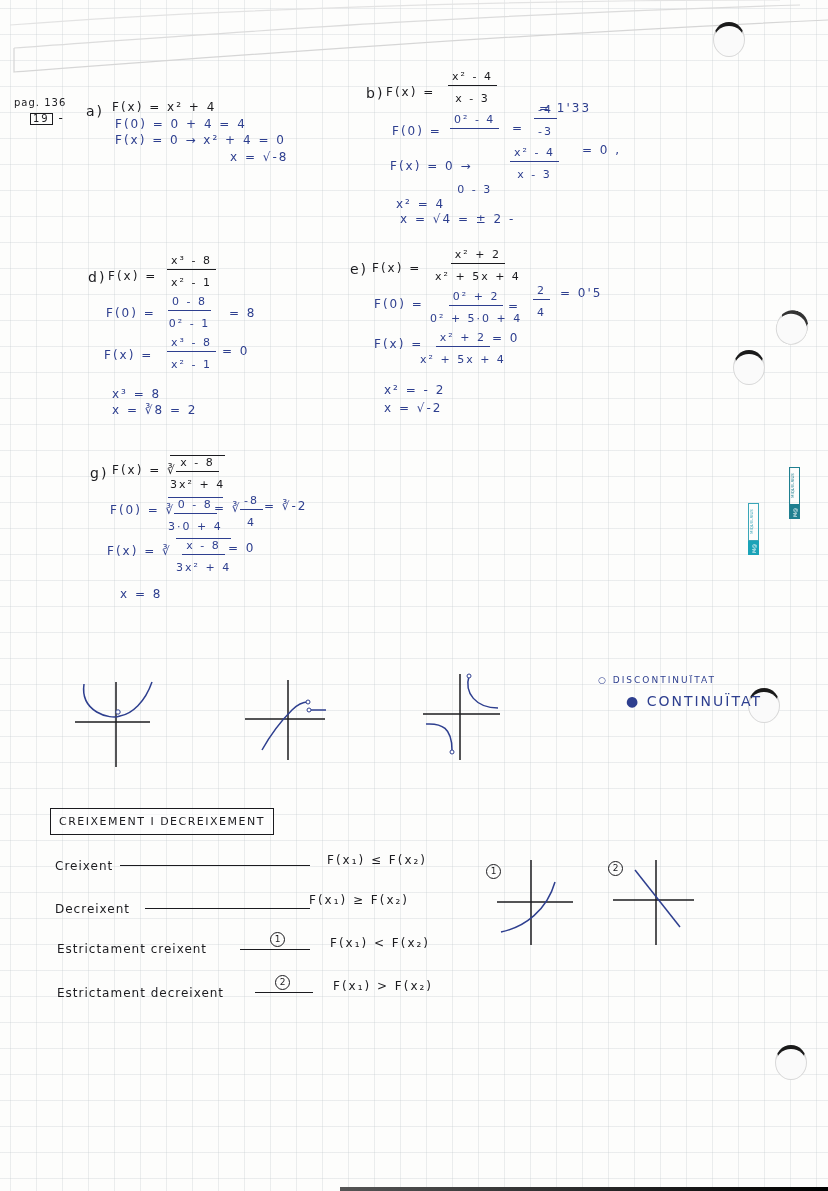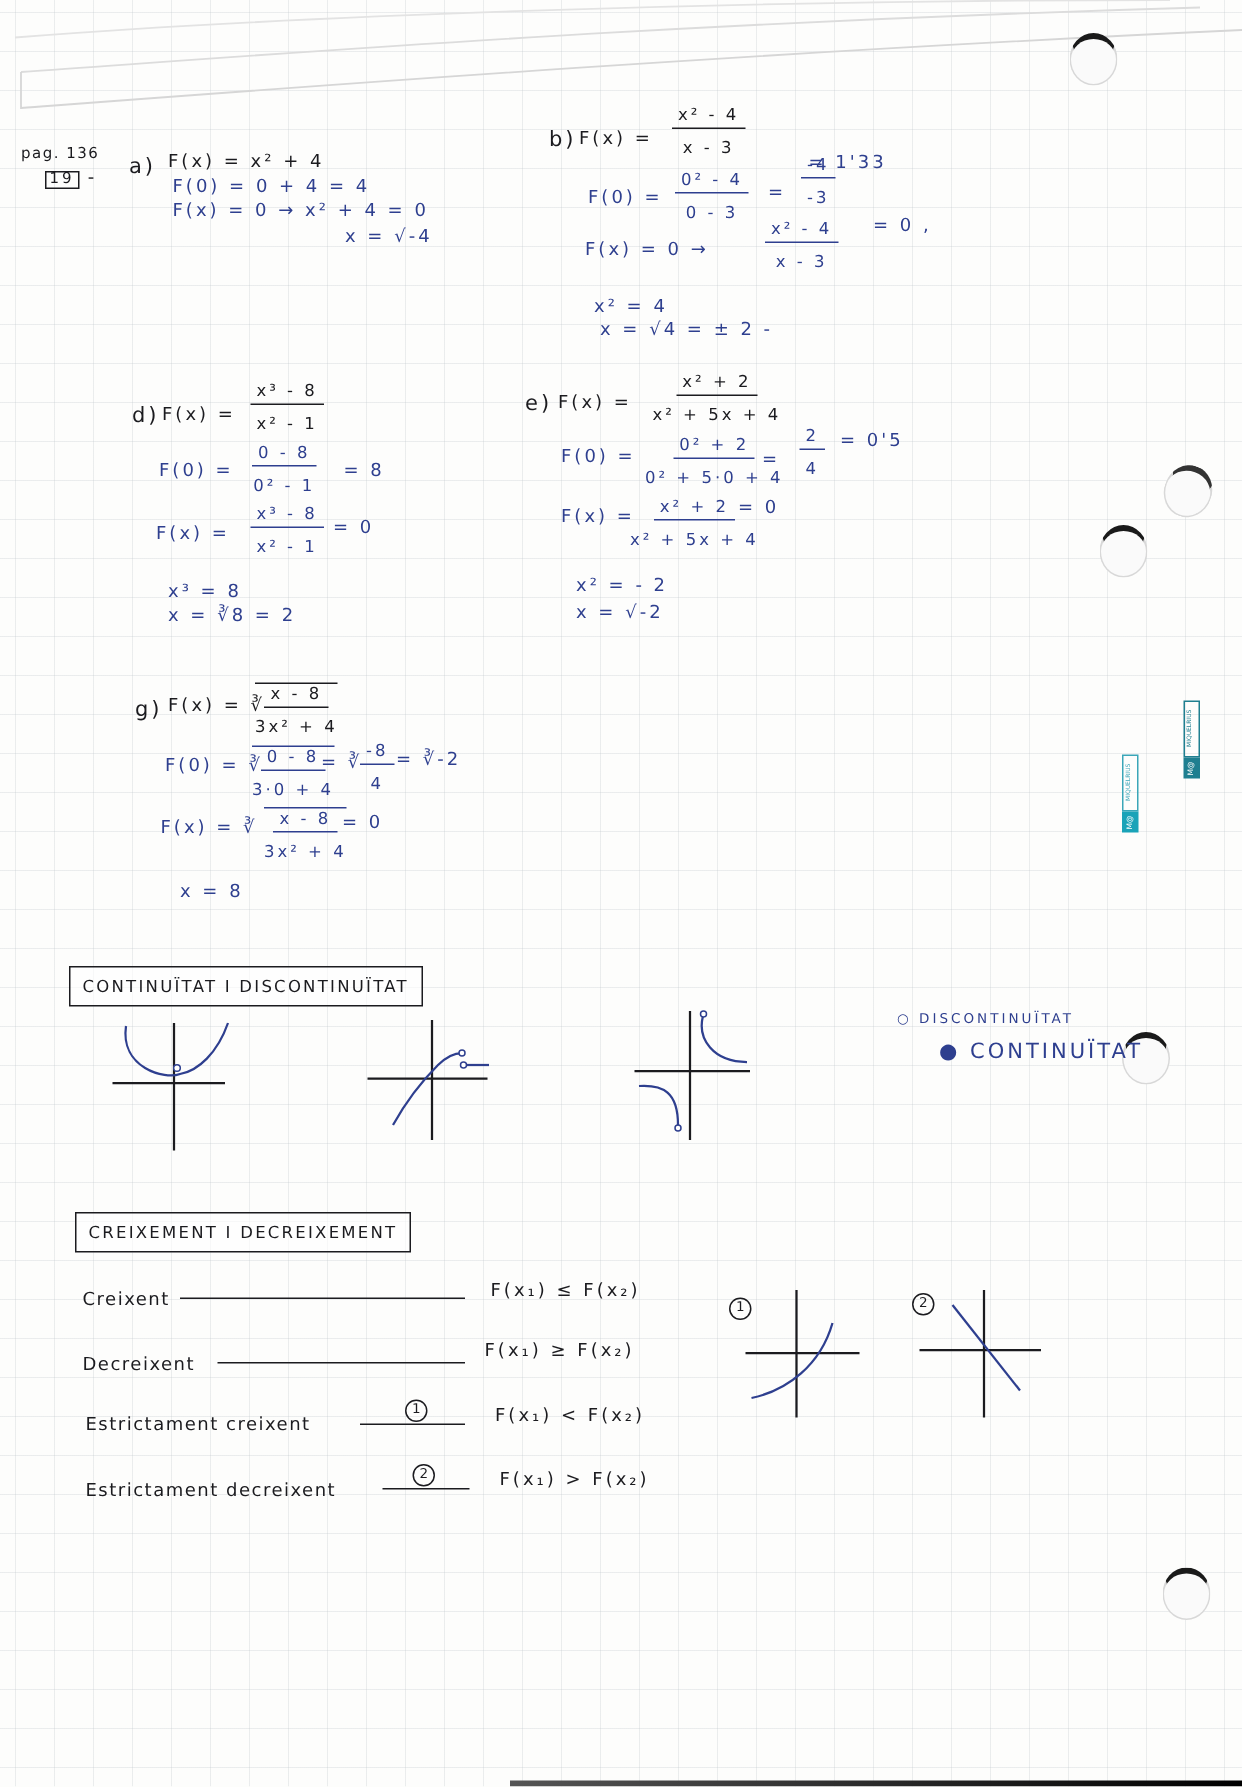--- a/index.html
+++ b/index.html
@@ -68,32 +68,32 @@
   <div class="hw blk" style="left:30px;top:112px;">
     <span class="pgbox">19</span>
     <span>-</span>
   </div>
 
   <div>
     <div class="hw blk big" style="left:86px;top:104px;">a)</div>
     <div class="hw blk" style="left:112px;top:101px;">F(x) = x² + 4</div>
     <div class="hw blu" style="left:115px;top:118px;">F(0) = 0 + 4 = 4</div>
     <div class="hw blu" style="left:115px;top:134px;text-align:center;">F(x) = 0  →  x² + 4 = 0</div>
-    <div class="hw blu" style="left:230px;top:151px;">x = √-4</div>
+    <div class="hw blu" style="left:230px;top:151px;">x = √-8</div>
   </div>
 
   <div>
     <div class="hw blk big" style="left:366px;top:86px;">b)</div>
     <div class="hw blk" style="left:386px;top:86px;">F(x) =</div>
     <div class="frac blk" style="left:448px;top:70px;">
       <span class="num">x² - 4</span>
       <span class="den">x - 3</span>
     </div>
     <div class="hw blu" style="left:392px;top:125px;">F(0) =</div>
-    <div class="frac blu" style="left:450px;top:113px;">
+    <div class="frac blu" style="left:450px;top:113px;gap:48px;">
       <span class="num">0² - 4</span>
       <span class="den">0 - 3</span>
     </div>
     <div class="hw blu" style="left:512px;top:122px;">=</div>
     <div class="frac blu" style="left:534px;top:103px;">
       <span class="num">-4</span>
       <span class="den">-3</span>
     </div>
     <div class="hw blu" style="left:539px;top:102px;">= 1'33</div>
     <div class="hw blu" style="left:390px;top:160px;">F(x) = 0  →</div>
@@ -177,21 +177,20 @@
     <div class="hw blu" style="left:264px;top:500px;">= ∛-2</div>
     <div class="hw blu" style="left:107px;top:545px;">F(x) = ∛</div>
     <div class="frac blu" style="left:176px;top:538px;border-top:1.3px solid #2e3f8f;">
       <span class="num">x - 8</span>
       <span class="den">3x² + 4</span>
     </div>
     <div class="hw blu" style="left:228px;top:542px;">= 0</div>
     <div class="hw blu" style="left:120px;top:588px;">x = 8</div>
   </div>
 
-  <div class="boxed" style="left:46px;top:644px;">CONTINUÏTAT I DISCONTINUÏTAT</div>
 
   <svg class="g" style="left:70px;top:672px;" width="110" height="100">
     <line x1="5" y1="50" x2="80" y2="50" stroke="#1b1b1f" stroke-width="1.5"></line>
     <line x1="46" y1="10" x2="46" y2="95" stroke="#1b1b1f" stroke-width="1.5"></line>
     <path d="M14 12 C 10 40, 40 48, 50 44 C 62 42, 75 30, 82 10" stroke="#2e3f8f" stroke-width="1.5" fill="none"></path>
     <circle cx="48" cy="40" r="2.2" fill="#fff" stroke="#2e3f8f" stroke-width="1"></circle>
   </svg>
 
   <svg class="g" style="left:240px;top:672px;" width="110" height="100">
     <line x1="5" y1="47" x2="85" y2="47" stroke="#1b1b1f" stroke-width="1.5"></line>
@@ -225,21 +224,21 @@
   <div class="boxed" style="left:50px;top:808px;">CREIXEMENT I DECREIXEMENT</div>
 
   <div>
     <div class="hw blk" style="left:55px;top:860px;letter-spacing:1px;">Creixent</div>
     <div class="rule" style="left:120px;top:865px;width:190px;"></div>
     <div class="hw blk" style="left:327px;top:854px;">F(x₁) ≤ F(x₂)</div>
   </div>
   <div>
     <div class="hw blk" style="left:55px;top:903px;letter-spacing:1px;">Decreixent</div>
     <div class="rule" style="left:145px;top:908px;width:165px;"></div>
-    <div class="hw blk" style="left:323px;top:894px;">F(x₁) ≥ F(x₂)</div>
+    <div class="hw blk" style="left:309px;top:894px;">F(x₁) ≥ F(x₂)</div>
   </div>
   <div>
     <div class="hw blk" style="left:57px;top:943px;letter-spacing:1px;">Estrictament creixent</div>
     <div class="rule" style="left:240px;top:949px;width:70px;"></div>
     <div class="hw blk" style="left:270px;top:932px;"><span class="circnum">1</span></div>
     <div class="hw blk" style="left:330px;top:937px;">F(x₁) &lt; F(x₂)</div>
   </div>
   <div>
     <div class="hw blk" style="left:57px;top:987px;letter-spacing:1px;">Estrictament decreixent</div>
     <div class="rule" style="left:255px;top:992px;width:58px;"></div>

